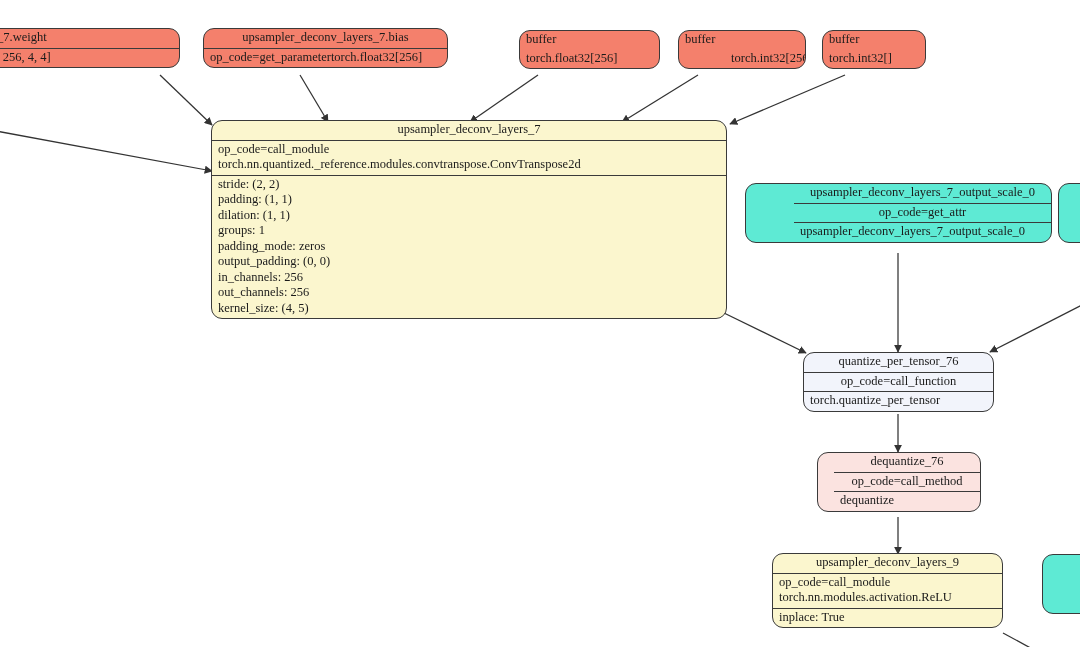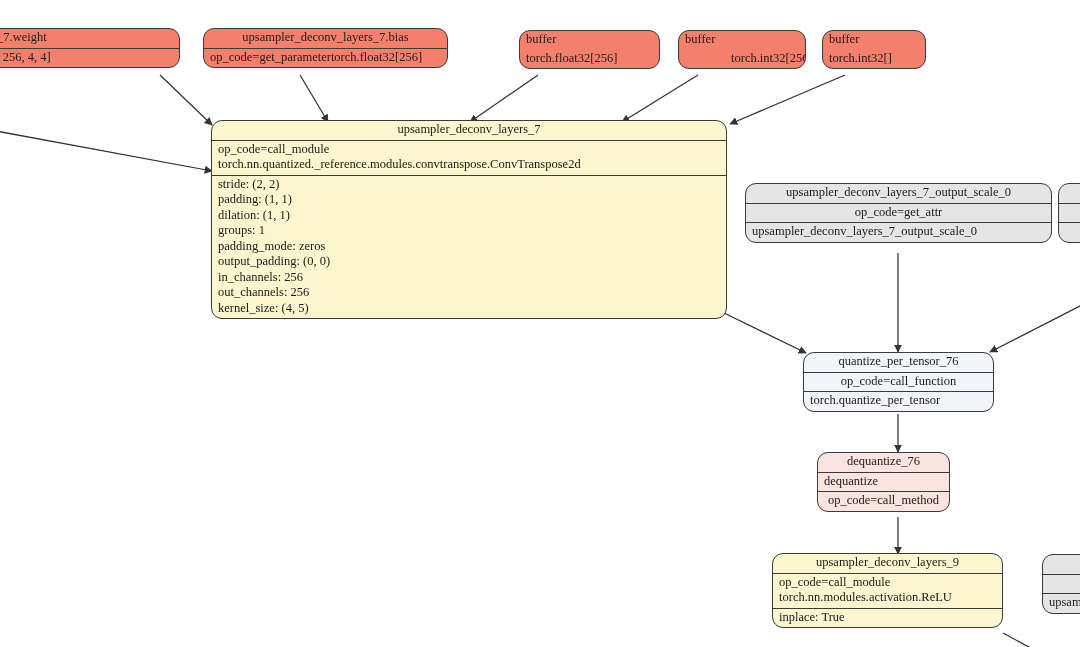--- a/index.html
+++ b/index.html
@@ -47,21 +47,21 @@
   }
   .row + .row {
     border-top: 1.15px solid #3a3a3a;
   }
   .row.center { text-align: center; }
   .row.left   { text-align: left; }
 
   
   .n-param  { background: #f4806c; }
   .n-module { background: #fbf6ce; }
-  .n-attr   { background: #e5e5e5; }
+  .n-attr   { background: #5eead4; padding-left: 48px; }
   .n-func   { background: #f2f4fb; }
   .n-method { background: #fbe3e0; }
 
   
   .clip-left  { border-top-left-radius: 0; border-bottom-left-radius: 0; }
   .clip-right { border-top-right-radius: 0; border-bottom-right-radius: 0; }
 </style>
 </head>
 <body>
 
@@ -145,24 +145,24 @@
     <div class="row center">&nbsp;</div>
     <div class="row left">&nbsp;</div>
   </div>
 
   <div class="node n-func" style="left:803px; top:352px; width:191px;">
     <div class="row center">quantize_per_tensor_76</div>
     <div class="row center">op_code=call_function</div>
     <div class="row left">torch.quantize_per_tensor</div>
   </div>
 
-  <div class="node n-method" style="left:817px; top:452px; width:133px;">
+  <div class="node n-method" style="left:817px; top:452px; width:164px;padding-left:16px;">
     <div class="row center">dequantize_76</div>
+    <div class="row center">op_code=call_method</div>
     <div class="row left">dequantize</div>
-    <div class="row center">op_code=call_method</div>
   </div>
 
   <div class="node n-module" style="left:772px; top:553px; width:231px;">
     <div class="row center">upsampler_deconv_layers_9</div>
     <div class="row left"><span>op_code=call_module</span><br><span>torch.nn.modules.activation.ReLU</span></div>
     <div class="row left">inplace: True</div>
   </div>
 
   <div class="node n-attr clip-right" style="left:1042px; top:554px; width:150px;">
     <div class="row center">u</div>

